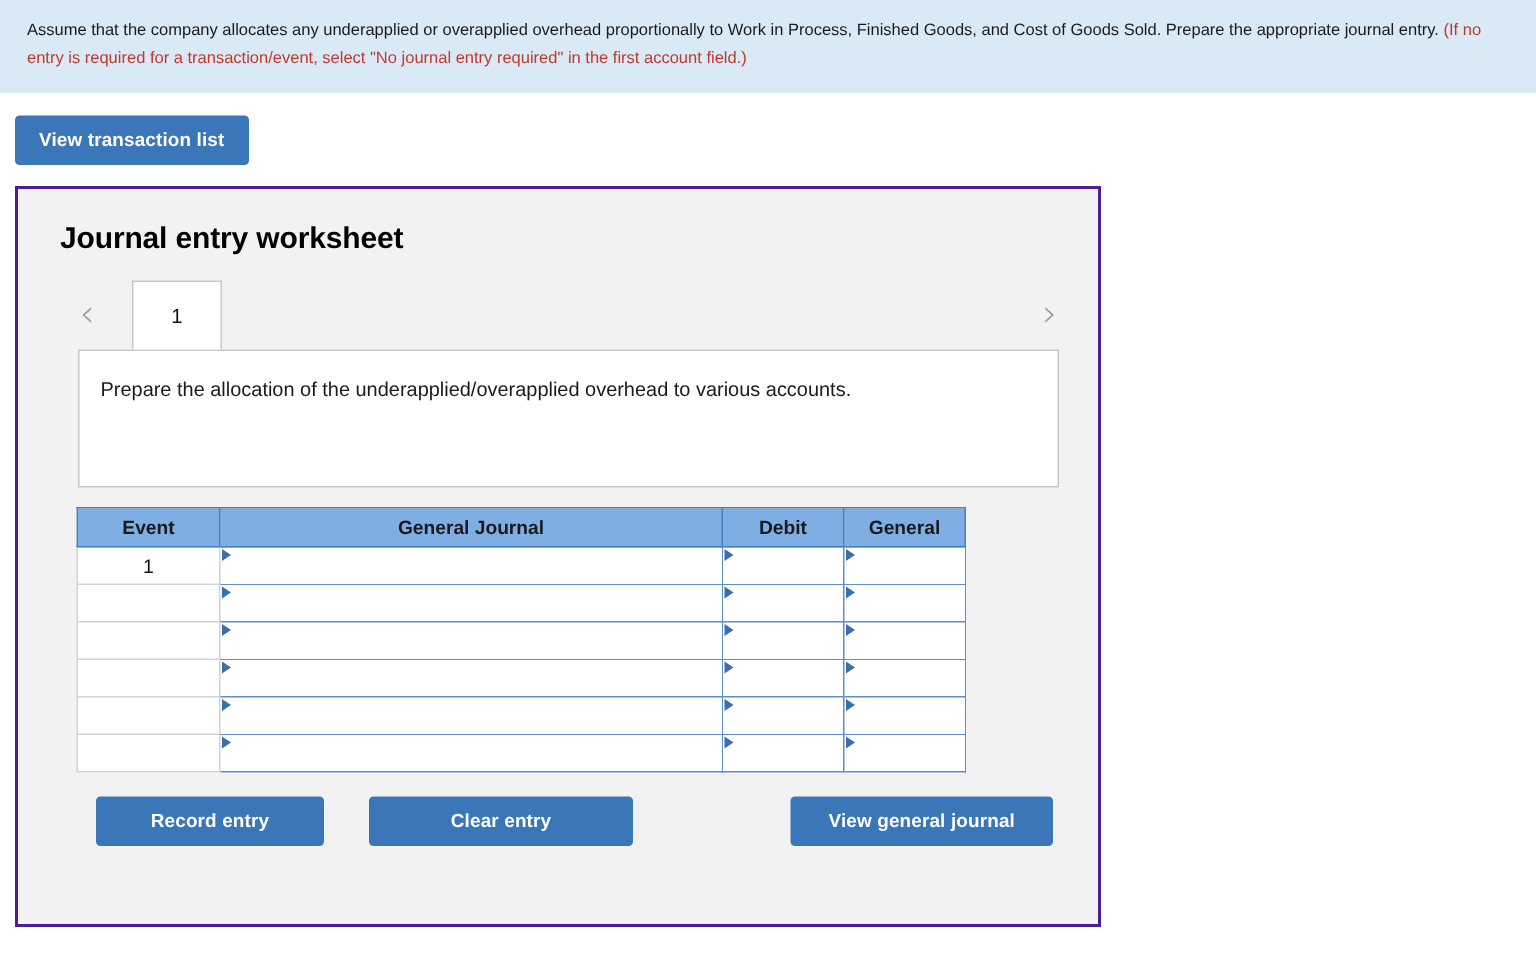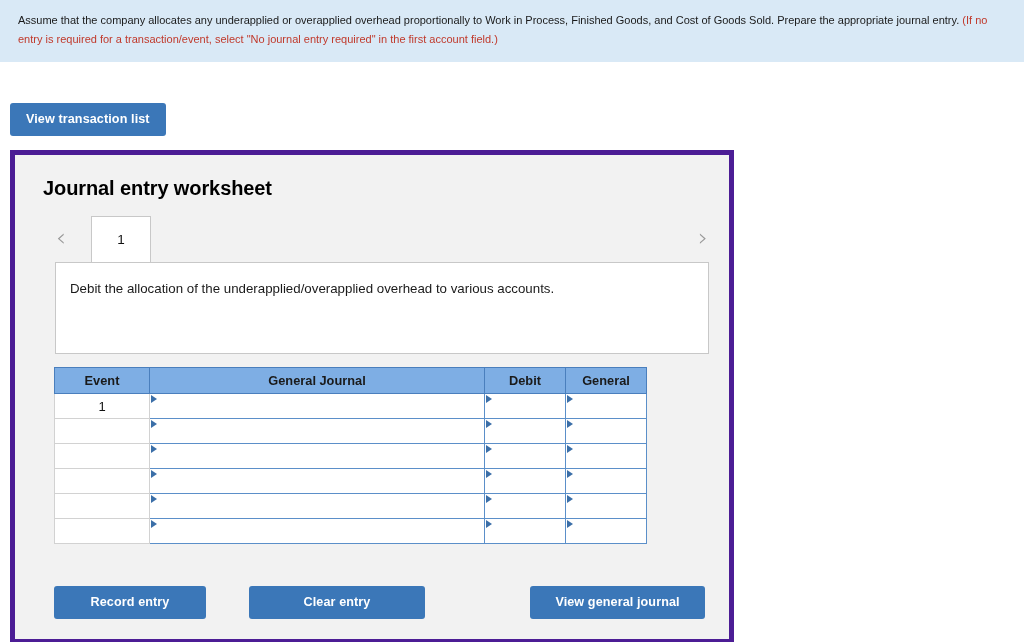--- a/index.html
+++ b/index.html
@@ -35,30 +35,29 @@
     color: #ffffff;
     border: none;
     border-radius: 3px;
     font-family: "Liberation Sans", sans-serif;
     font-size: 12.6px;
     font-weight: bold;
     padding: 9px 16px 10px 16px;
     cursor: pointer;
     letter-spacing: 0.1px;
     text-align: center;
-    margin-top: 26px;
   }
 
   
   .panel {
     margin: 14px 0 0 10px;
     width: 724px;
     height: 494px;
     background: #f2f2f2;
-    border: 5px solid #4c1d95;
+    border: 2px solid #4c1d95;
     position: relative;
   }
   .panel-title {
     font-size: 20px;
     font-weight: bold;
     color: #000000;
     padding: 22px 0 0 28px;
     letter-spacing: -0.1px;
   }
 
@@ -173,21 +172,21 @@
     border-left: 6px solid #3b6fa8;
   }
 
   
   .btnrow {
     position: relative;
     margin: 16px 0 0 39px;
     height: 34px;
     width: 664px;
   }
-  .btn-record  { position: absolute; left: 0px;   width: 152px; }
+  .btn-record  { position: absolute; left: 13px;   width: 152px; }
   .btn-clear   { position: absolute; left: 195px; width: 176px; }
   .btn-viewgj  { position: absolute; left: 476px; width: 175px; }
 </style>
 </head>
 <body>
 
 <div class="banner">
   <span class="normal">Assume that the company allocates any underapplied or overapplied overhead proportionally to Work in Process, Finished Goods, and Cost of Goods Sold. Prepare the appropriate journal entry.</span>
   <span class="red">(If no entry is required for a transaction/event, select "No journal entry required" in the first account field.)</span>
 </div>
@@ -202,21 +201,21 @@
 
   <div class="tabstrip">
     <span class="chev chev-left">‹</span>
     <div class="tab">
       <span>1</span>
     </div>
     <span class="chev chev-right">›</span>
   </div>
 
   <div class="descbox">
-    <span>Debit the allocation of the underapplied/overapplied overhead to various accounts.</span>
+    <span>Prepare the allocation of the underapplied/overapplied overhead to various accounts.</span>
   </div>
 
 
   <table class="jtable">
     <colgroup>
       <col class="col-event">
         <col class="col-gj">
         <col class="col-debit">
         <col class="col-credit">
     </colgroup>

